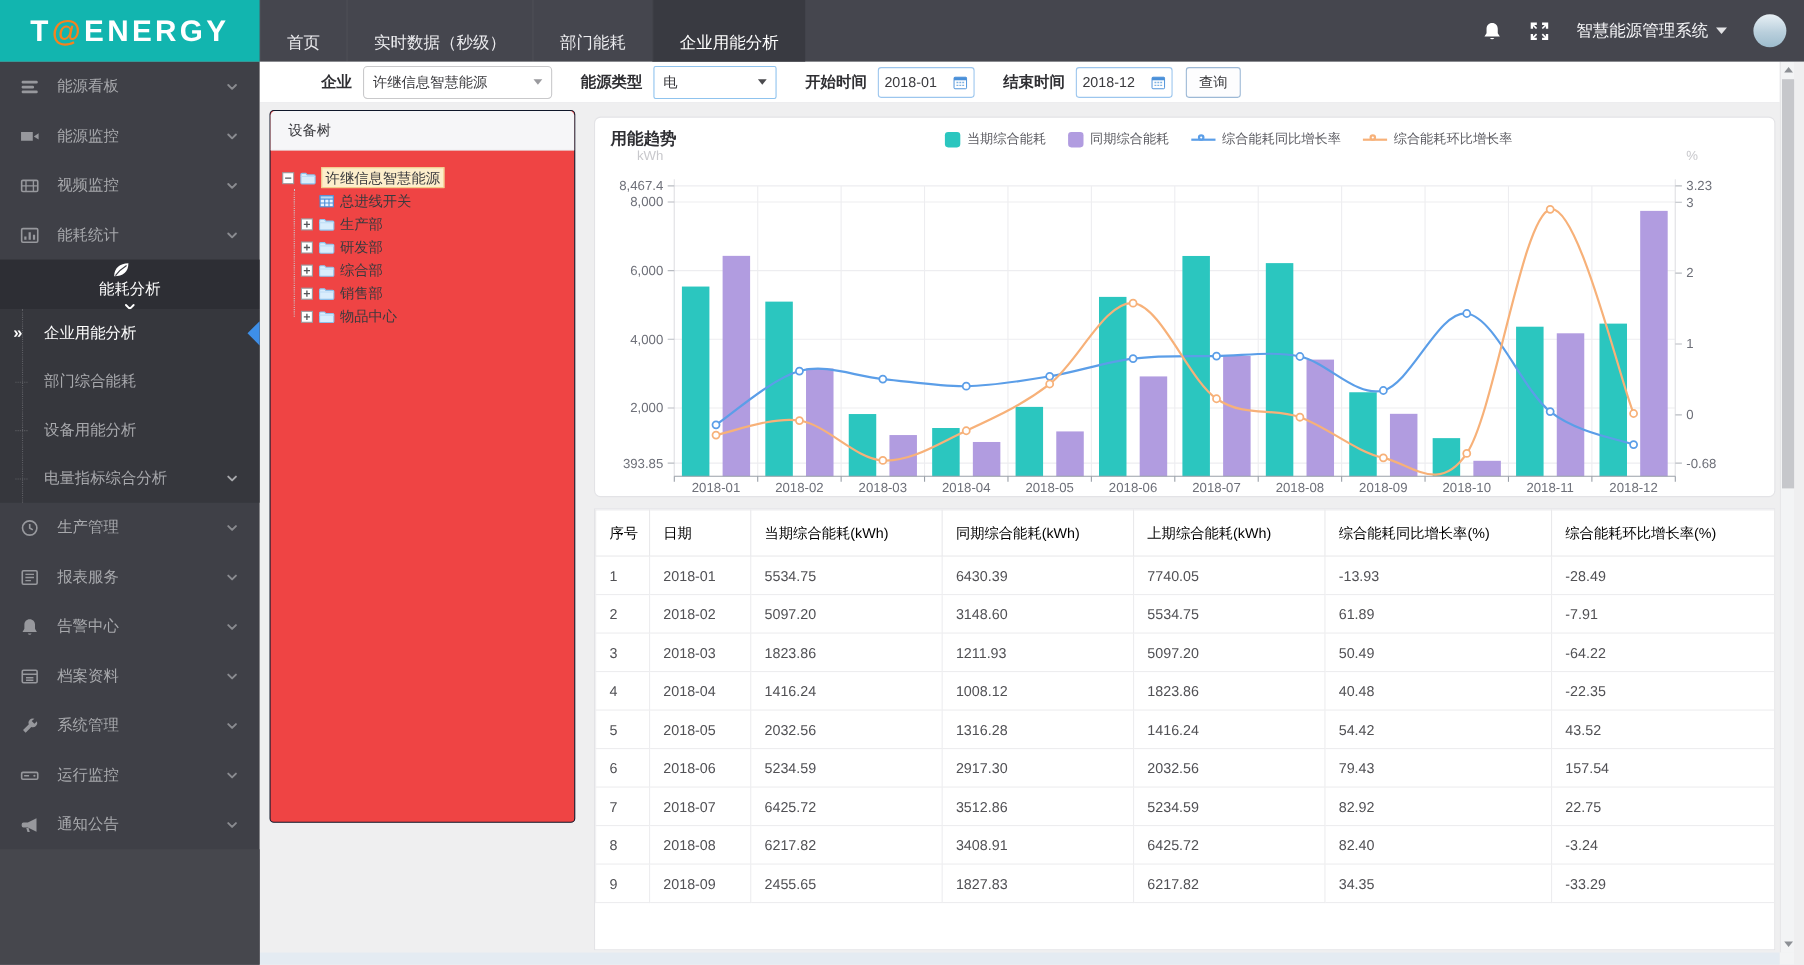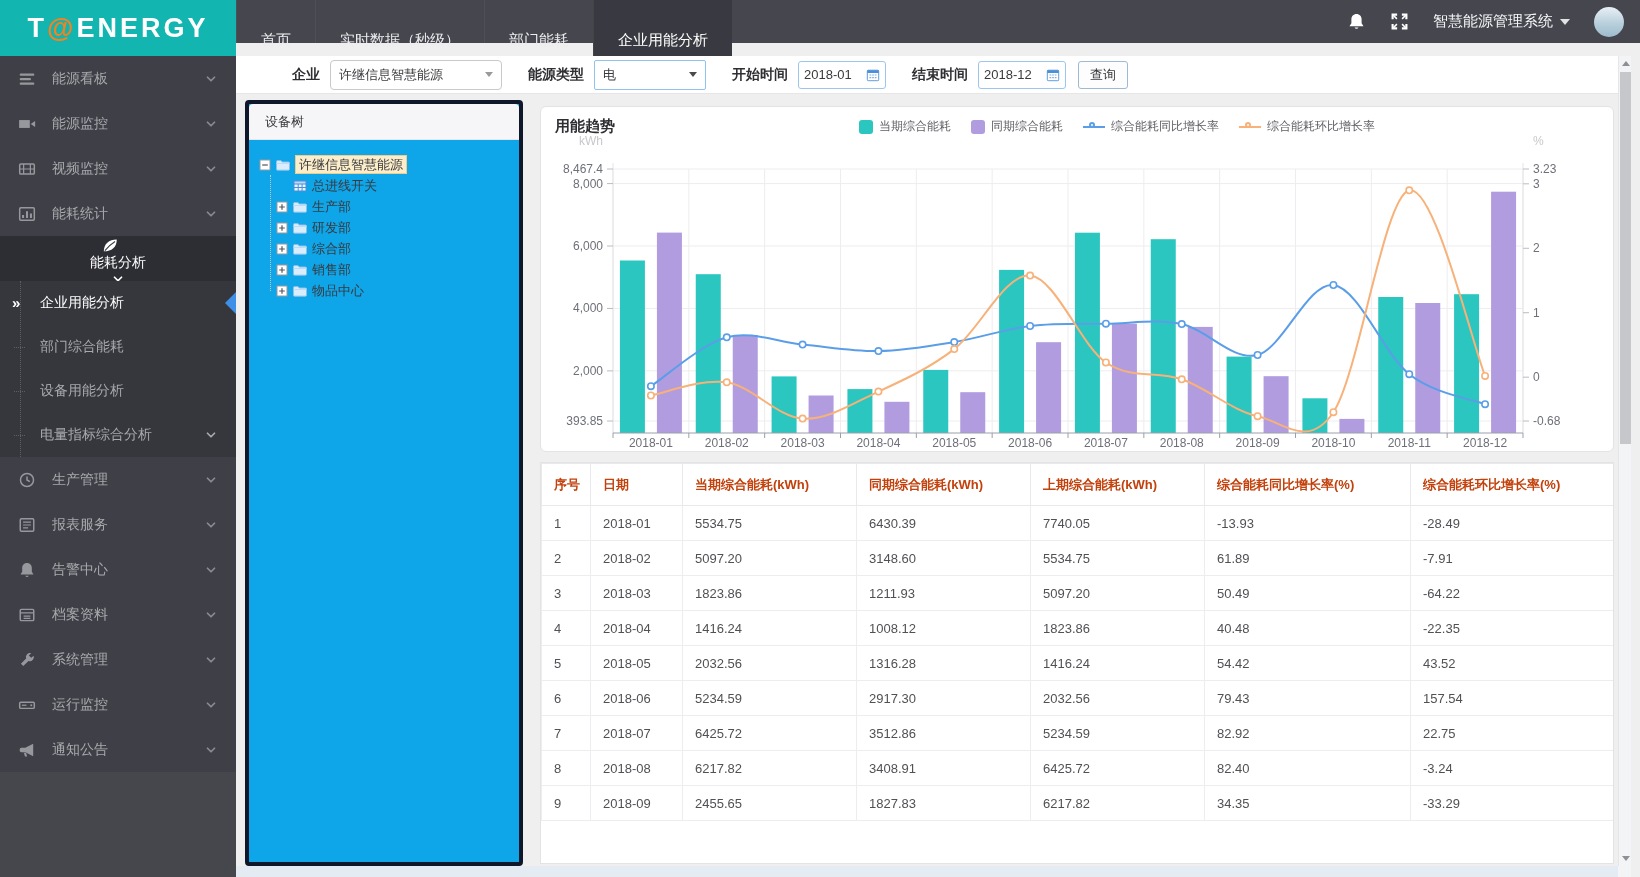--- a/index.html
+++ b/index.html
@@ -1,21 +1,21 @@
 <!DOCTYPE html>
 <html><head>
 <meta charset="utf-8">
 <style>
   html,body{margin:0;padding:0;width:1640px;height:877px;overflow:hidden;
     font-family:"Liberation Sans","DejaVu Sans",sans-serif;background:#efeff0;color:#333;}
   *{box-sizing:border-box;}
   svg{display:block;}
 
   
-  .topbar{position:absolute;left:0;top:0;width:1640px;height:43px;background:#45464e;display:flex;z-index:30;}
+  .topbar{position:absolute;left:0;top:0;width:1640px;height:56px;background:#45464e;display:flex;z-index:30;}
   .logo{width:236px;height:56px;background:#12b5af;color:#fff;display:flex;align-items:center;justify-content:center;
     font-size:27px;font-weight:bold;letter-spacing:3px;}
   .logo .at{color:#f6821f;font-weight:bold;}
   .top-nav{display:flex;height:56px;}
   .nav-item{padding:12px 24px;line-height:56px;color:#ececef;font-size:15px;cursor:pointer;border-left:1px solid rgba(255,255,255,.05);}
   .nav-item.active{background:#393a41;color:#fff;}
   .top-right{margin-left:auto;display:flex;align-items:center;gap:24px;padding-right:16px;color:#fff;}
   .tb-icon{color:#fff;cursor:pointer;display:flex;}
   .sysname{font-size:15px;color:#f7f7f9;display:flex;align-items:center;gap:7px;cursor:pointer;}
   .caret{width:0;height:0;border-left:5px solid transparent;border-right:5px solid transparent;border-top:6px solid #e3e3e6;}
@@ -52,22 +52,22 @@
   .sel-energy{width:112px;border:1px solid #8fc3ee;border-radius:2px;}
   .tri{width:0;height:0;border-left:4px solid transparent;border-right:4px solid transparent;border-top:5px solid #9a9a9e;}
   .tri.dark{border-top-color:#4a4a4e;}
   .date-box{width:88px;height:28px;border:1px solid #9cc6ee;border-radius:3px;background:#fff;
     display:flex;align-items:center;justify-content:space-between;padding:0 5px;}
   .date-box input{border:0;outline:0;width:56px;font-size:13px;color:#3a3a3e;font-family:inherit;padding:0;}
   .query-btn{height:28px;margin-left:12px;padding:0 11px;border:1px solid #9db9d6;border-radius:3px;
     background:#fdfdfe;font-size:13px;color:#3a3a3e;cursor:pointer;font-family:inherit;}
 
   
-  .tree-panel{position:absolute;left:9px;top:44px;width:278px;height:766px;background:#0ea5e9;
-    border:4px solid #0f172a;border-radius:4px;}
+  .tree-panel{position:absolute;left:9px;top:44px;width:278px;height:648px;background:#ef4444;
+    border:1px solid #0f172a;border-radius:4px;}
   .tree-header{height:36px;line-height:35px;padding-left:16px;background:#f6f6f8;border-bottom:1px solid #e7e7e9;
     font-size:13px;color:#3a3a3e;border-radius:4px 4px 0 0;}
   .tree-body{padding:14px 10px;font-size:13px;color:#3a3a3e;}
   .tree-row{display:flex;align-items:center;height:21px;gap:4px;cursor:pointer;white-space:nowrap;}
   .tree-children{margin-left:6px;position:relative;}
   .tree-children .tguide{position:absolute;left:5px;top:0;height:calc(100% - 10px);border-left:1px dotted #c9c9cc;}
   .tree-children .tree-row{padding-left:11px;}
   .tree-children .tree-row.noexp{padding-left:27px;}
   .hl{background:#fdeecb;border:1px solid #f2cd8a;padding:0 3px;line-height:17px;}
 
@@ -79,21 +79,21 @@
     font-size:12px;color:#5e5e64;align-items:center;text-align:right;}
   .lg-item{display:flex;align-items:center;gap:6px;cursor:pointer;}
   .lg-swatch{width:14px;height:14px;border-radius:3px;}
   .lg-line{width:22px;height:2px;position:relative;}
   .lg-line i{position:absolute;width:6px;height:6px;border-radius:50%;background:#fff;border:2px solid;left:6px;top:-4px;}
 
   
   .table-card{position:absolute;left:304px;top:406px;width:1074px;height:402px;background:#fff;
     border:1px solid #e3e3e6;overflow:hidden;}
   table{border-collapse:collapse;width:1072px;table-layout:fixed;font-size:13px;color:#515155;}
-  th{height:42px;text-align:left;padding:0 0 0 12px;font-weight:bold;color:#c2410c;border:1px solid #e9e9eb;
+  th{height:42px;text-align:left;padding:0 0 0 12px;font-weight:normal;color:#000000;border:1px solid #e9e9eb;
     background:#fff;font-size:13px;white-space:nowrap;overflow:hidden;}
   td{height:35px;padding:0 0 0 12px;border:1px solid #ededef;white-space:nowrap;}
 
   
   .vscroll{position:absolute;left:1382px;top:0;width:13px;height:810px;background:#f3f4f5;border-left:1px solid #e6e6e8;}
   .vthumb{position:absolute;left:1px;top:16px;width:11px;height:372px;background:#c6c7cb;}
   .varrow{position:absolute;left:0;width:13px;height:15px;display:flex;align-items:center;justify-content:center;cursor:pointer;}
   .varrow span{width:0;height:0;border-left:4px solid transparent;border-right:4px solid transparent;}
   .varrow.up{top:0;}  .varrow.up span{border-bottom:5px solid #8d9095;}
   .varrow.down{bottom:0;} .varrow.down span{border-top:5px solid #8d9095;}

